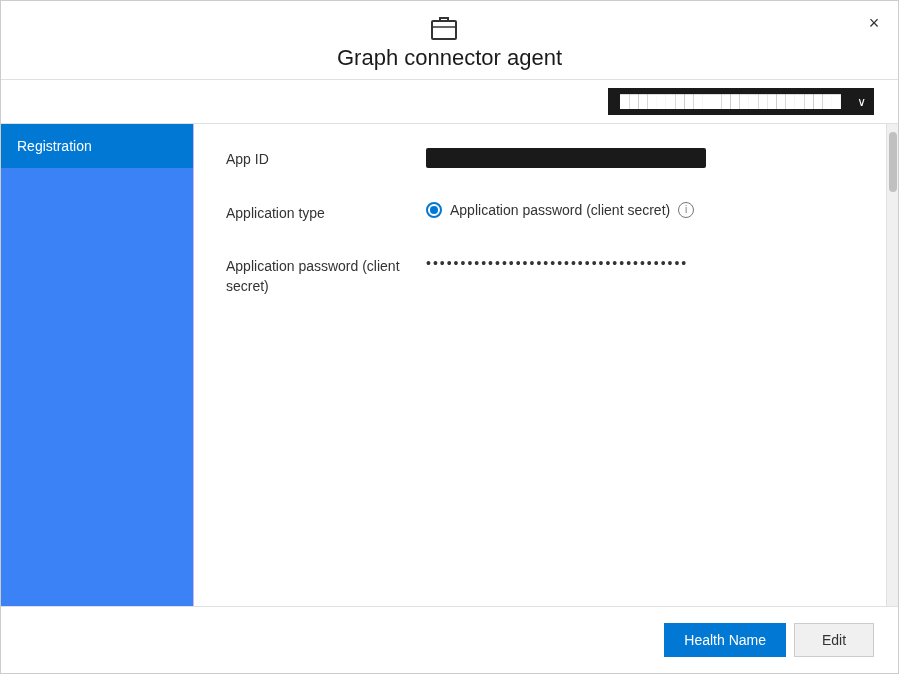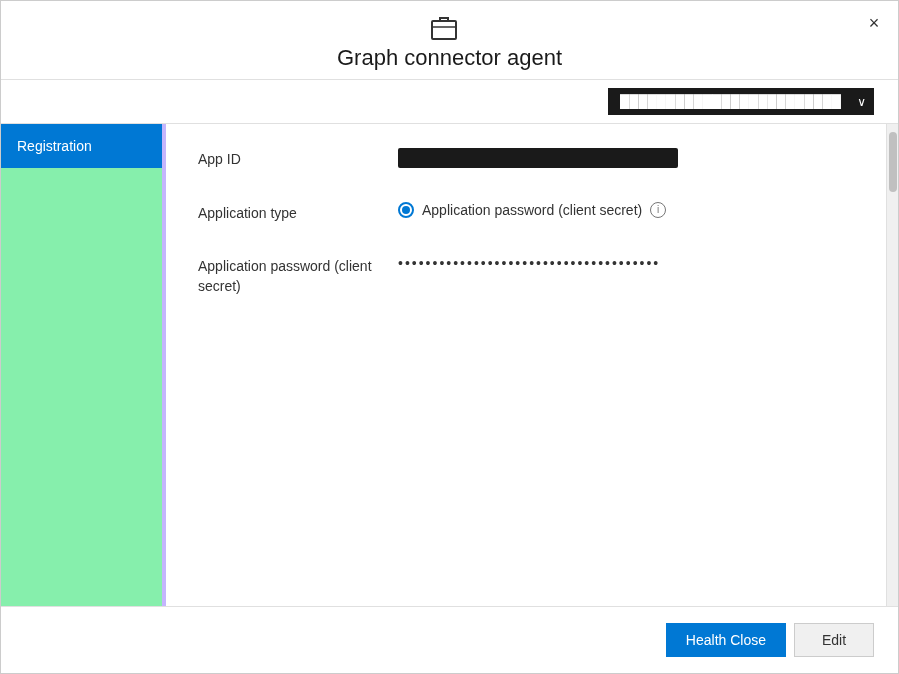--- a/index.html
+++ b/index.html
@@ -96,23 +96,23 @@
 
     
     .main-content {
       display: flex;
       flex: 1;
       overflow: hidden;
     }
 
     
     .sidebar {
-      width: 165px;
-      background: #86efac;
-      border-right: 4px solid #c4b5fd;
+      width: 193px;
+      background: #3b82f6;
+      border-right: 1px solid #c4b5fd;
       flex-shrink: 0;
     }
     .sidebar-item {
       padding: 14px 16px;
       cursor: pointer;
       color: #333;
       font-size: 14px;
     }
     .sidebar-item.active {
       background: #0078d4;
@@ -306,17 +306,17 @@
 
     </div>
 
     <div class="scrollbar-track">
       <div class="scrollbar-thumb"></div>
     </div>
 
   </div>
 
   <div class="dialog-footer">
-    <button class="btn btn-primary">Health Close</button>
+    <button class="btn btn-primary">Health Name</button>
     <button class="btn btn-secondary">Edit</button>
   </div>
 
 </div>
 
 </body></html>

